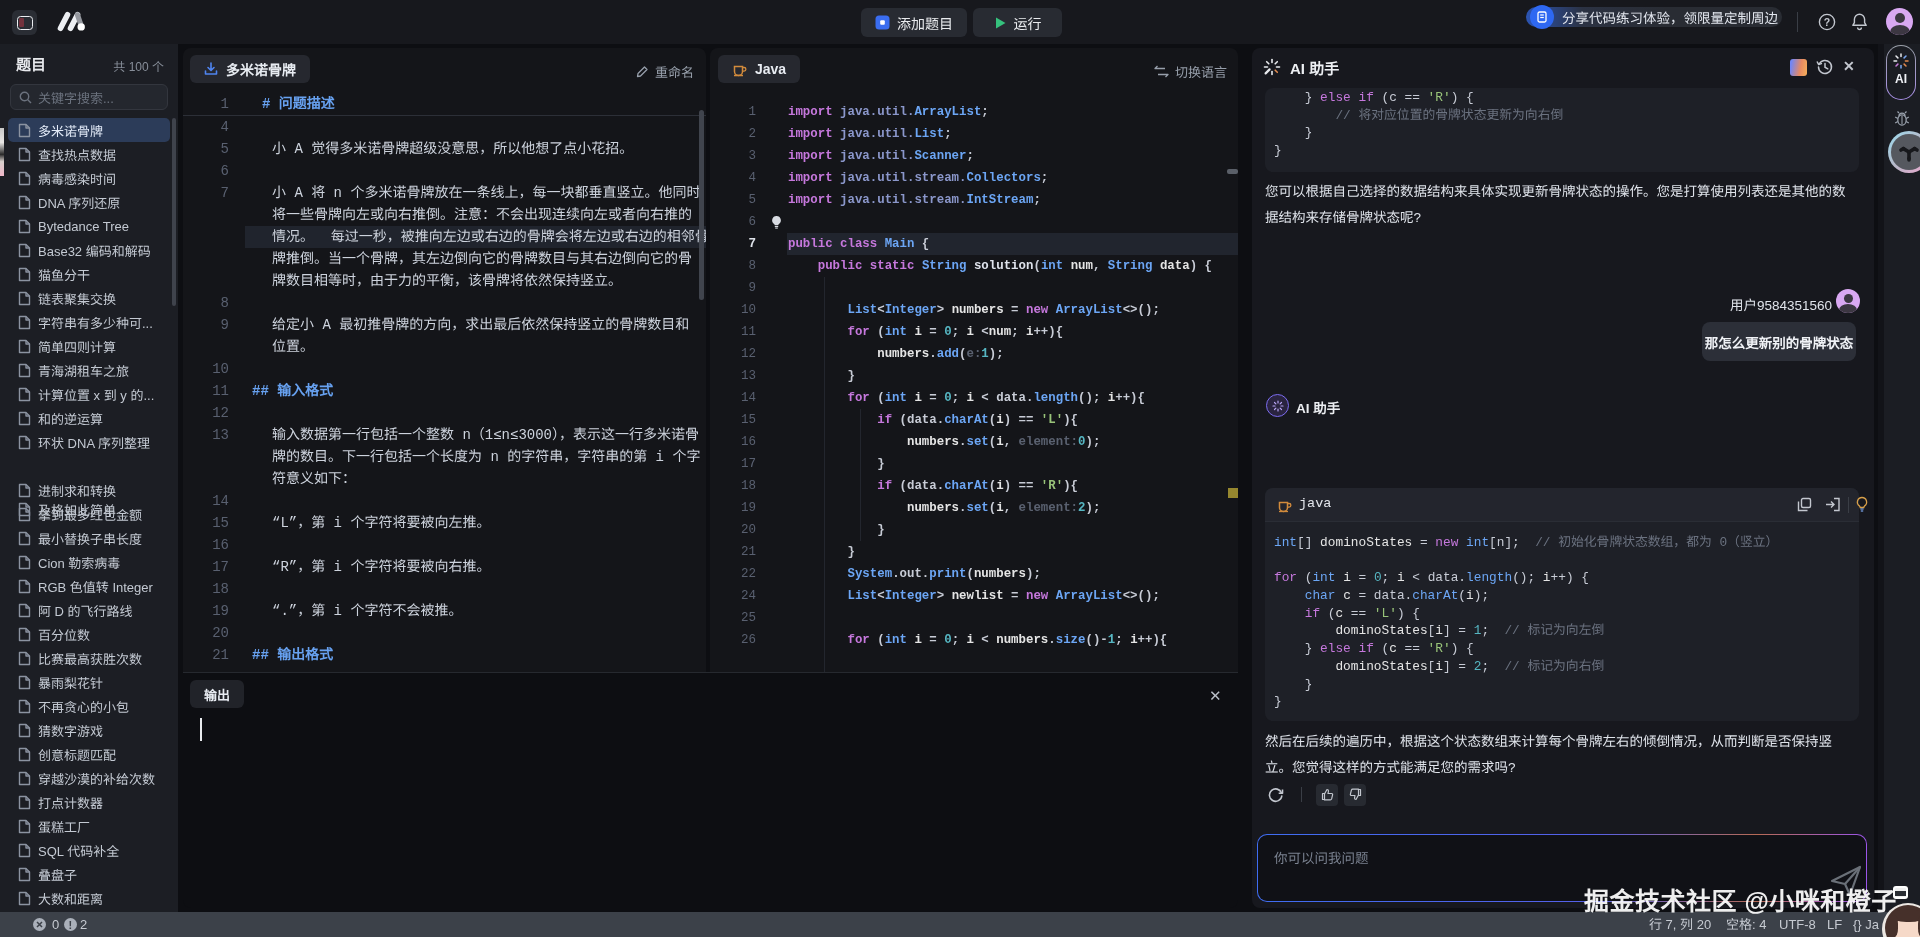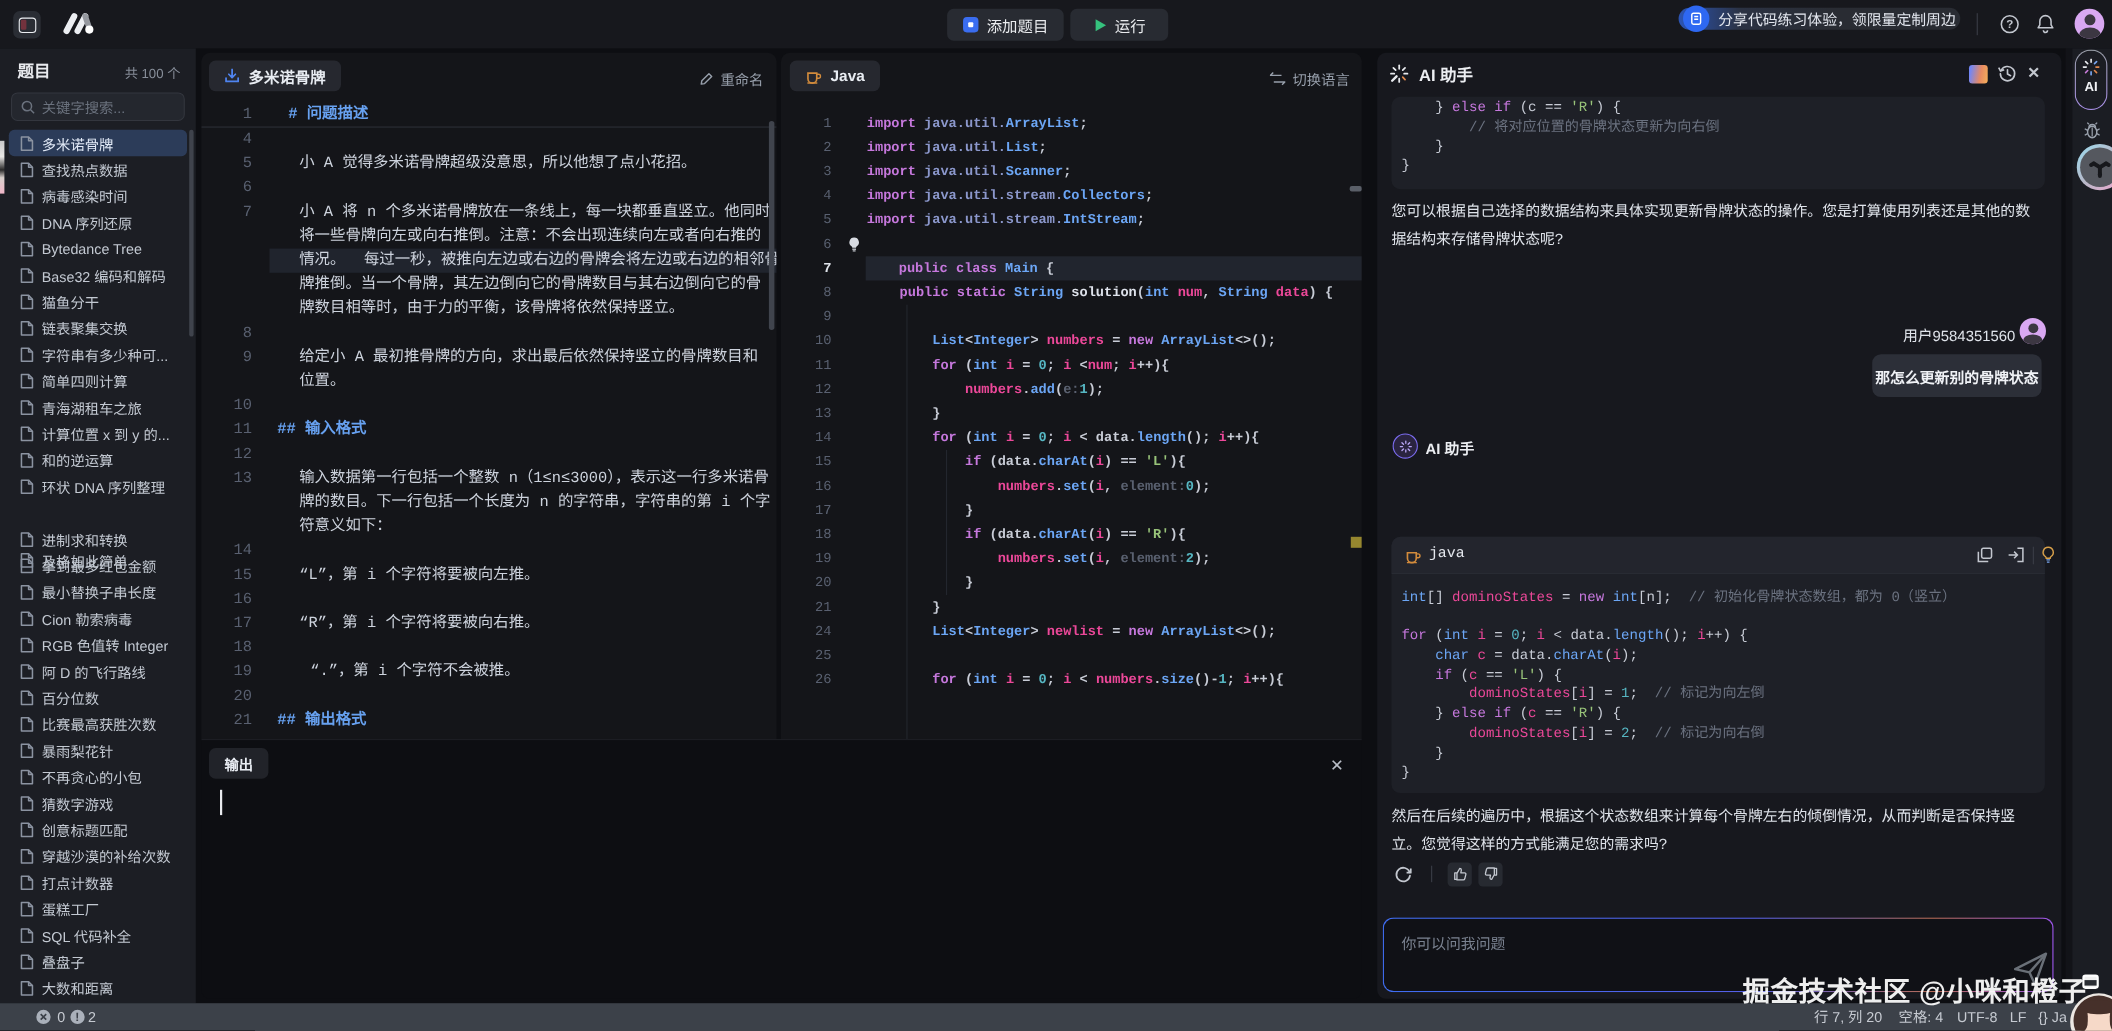--- a/index.html
+++ b/index.html
@@ -38,21 +38,21 @@
 .ty{color:#6ca6f5;}
 .fn{color:#6ca6f5;}
 .nm{color:#56b6c2;}
 .st{color:#98c379;}
 .cm{color:#6b7280;}
 .hint{color:#5a6170;}
 .pl{color:#c8ccd6;}
 .hd{color:#67a1f0;font-weight:bold;}
 .dt{color:#cdd3dd;margin-left:20px;}
 .zh{letter-spacing:0;}
-.id{color:#ec4899;text-align:center;}
+.id{color:#e5e5e5;text-align:center;}
 .cl{position:absolute;left:77px;top:0;width:451px;height:22px;background:#21252e;}
 
 #ai{position:absolute;left:1252px;top:48px;width:622px;height:860px;background:#17181e;border-radius:8px;overflow:hidden;}
 .cblock{position:absolute;background:#1e2027;border-radius:8px;font-family:"Liberation Mono",monospace;font-size:12.8px;}
 .crow{height:17.7px;line-height:17.7px;white-space:pre;}
 .para{position:absolute;font-size:13.5px;line-height:26px;color:#dfe3ea;white-space:nowrap;}
 
 #rail{position:absolute;left:1878px;top:44px;width:42px;height:868px;background:#1b1d23;border-left:6px solid #121318;}
 
 #status{position:absolute;left:0;top:912px;width:1920px;height:25px;background:#3c4149;color:#c6cad1;font-size:13px;}
@@ -396,21 +396,21 @@
     <div class="row"><span class="ln">11</span><span class="lc hd" style="left:69px;">## 输入格式</span></div>
     <div class="row"><span class="ln">12</span></div>
     <div class="row"><span class="ln">13</span><span class="lc dt zh" style="left:69px;">输入数据第一行包括一个整数 n（1≤n≤3000），表示这一行多米诺骨</span></div>
     <div class="row"><span class="lc dt zh" style="left:69px;">牌的数目。下一行包括一个长度为 n 的字符串，字符串的第 i 个字</span></div>
     <div class="row"><span class="lc dt zh" style="left:69px;">符意义如下：</span></div>
     <div class="row"><span class="ln">14</span></div>
     <div class="row"><span class="ln">15</span><span class="lc dt zh" style="left:69px;">“L”，第 i 个字符将要被向左推。</span></div>
     <div class="row"><span class="ln">16</span></div>
     <div class="row"><span class="ln">17</span><span class="lc dt zh" style="left:69px;">“R”，第 i 个字符将要被向右推。</span></div>
     <div class="row"><span class="ln">18</span></div>
-    <div class="row"><span class="ln">19</span><span class="lc dt zh" style="left:79px;text-align:center;">“.”，第 i 个字符不会被推。</span></div>
+    <div class="row"><span class="ln">19</span><span class="lc dt zh" style="left:69px;text-align:center;">“.”，第 i 个字符不会被推。</span></div>
     <div class="row"><span class="ln">20</span></div>
     <div class="row"><span class="ln">21</span><span class="lc hd" style="left:69px;">## 输出格式</span></div>
   </div>
   <div class="abs" style="left:516px;top:62px;width:5px;height:190px;background:#40444d;border-radius:3px;"></div>
 </div>
 <div id="code">
   <div class="tab" style="left:8px;">
     <svg width="15" height="15" viewBox="0 0 15 15">
         <path d="M2.5 4.5 h8 v5 a4 4 0 0 1 -8 0 Z" fill="none" stroke="#d28b3c" stroke-width="1.5"></path>
         <path d="M10.5 5.5 h1.6 a1.8 1.8 0 0 1 0 3.6 h-1.6" fill="none" stroke="#d28b3c" stroke-width="1.3"></path>
@@ -429,35 +429,36 @@
     <div class="row"><span class="ln" style="">1</span><span class="lc pl" style="left:78px;"><span class="kw">import</span> <span style="color:#8b97cb">java.util.</span><span class="ty">ArrayList</span>;</span></div>
     <div class="row"><span class="ln" style="">2</span><span class="lc pl" style="left:78px;"><span class="kw">import</span> <span style="color:#8b97cb">java.util.</span><span class="ty">List</span>;</span></div>
     <div class="row"><span class="ln" style="">3</span><span class="lc pl" style="left:78px;"><span class="kw">import</span> <span style="color:#8b97cb">java.util.</span><span class="ty">Scanner</span>;</span></div>
     <div class="row"><span class="ln" style="">4</span><span class="lc pl" style="left:78px;"><span class="kw">import</span> <span style="color:#8b97cb">java.util.stream.</span><span class="ty">Collectors</span>;</span></div>
     <div class="row"><span class="ln" style="">5</span><span class="lc pl" style="left:78px;"><span class="kw">import</span> <span style="color:#8b97cb">java.util.stream.</span><span class="ty">IntStream</span>;</span></div>
     <div class="row"><span class="ln" style="">6</span><span class="lc pl" style="left:78px;"><svg style="position:absolute;left:-18px;top:4px;" width="13" height="14" viewBox="0 0 13 14">
             <path d="M6.5 1 a4.3 4.3 0 0 1 2.4 7.9 c-.5.4-.7.9-.7 1.4 h-3.4 c0-.5-.2-1-.7-1.4 A4.3 4.3 0 0 1 6.5 1 Z" fill="#d8dbe2"></path>
             <rect x="4.8" y="11" width="3.4" height="1.1" fill="#d8dbe2"></rect>
             <rect x="5.2" y="12.6" width="2.6" height="1" fill="#d8dbe2"></rect>
           </svg></span></div>
-    <div class="row"><span class="cl"></span><span class="ln" style="color:#dfe3ea;font-weight:bold;">7</span><span class="lc pl" style="left:78px;padding-left:29px;"><span class="kw">public</span> <span class="kw">class</span> <span class="ty">Main</span> {</span></div>
+    <div class="row"><span class="cl"></span><span class="ln" style="color:#dfe3ea;font-weight:bold;">7</span><span class="lc pl" style="left:78px;"><span class="kw">public</span> <span class="kw">class</span> <span class="ty">Main</span> {</span></div>
     <div class="row"><span class="ln" style="">8</span><span class="lc pl" style="left:78px;">    <span class="kw">public</span> <span class="kw">static</span> <span class="ty">String</span> <b style="color:#dfe3ec">solution</b>(<span class="ty">int</span> <span class="id">num</span>, <span class="ty">String</span> <span class="id">data</span>) {</span></div>
     <div class="row"><span class="ln" style="">9</span><span class="lc pl" style="left:78px;"></span></div>
     <div class="row"><span class="ln" style="">10</span><span class="lc pl" style="left:78px;">        <span class="ty">List</span>&lt;<span class="ty">Integer</span>&gt; <span class="id">numbers</span> = <span class="kw">new</span> <span class="ty">ArrayList</span>&lt;&gt;();</span></div>
     <div class="row"><span class="ln" style="">11</span><span class="lc pl" style="left:78px;">        <span class="kw">for</span> (<span class="ty">int</span> <span class="id">i</span> = <span class="nm">0</span>; <span class="id">i</span> &lt;<span class="id">num</span>; <span class="id">i</span>++){</span></div>
     <div class="row"><span class="ln" style="">12</span><span class="lc pl" style="left:78px;">            <span class="id">numbers</span>.<span class="fn">add</span>(<span class="hint">e:</span><span class="nm">1</span>);</span></div>
     <div class="row"><span class="ln" style="">13</span><span class="lc pl" style="left:78px;">        }</span></div>
     <div class="row"><span class="ln" style="">14</span><span class="lc pl" style="left:78px;">        <span class="kw">for</span> (<span class="ty">int</span> <span class="id">i</span> = <span class="nm">0</span>; <span class="id">i</span> &lt; data.<span class="fn">length</span>(); <span class="id">i</span>++){</span></div>
     <div class="row"><span class="ln" style="">15</span><span class="lc pl" style="left:78px;">            <span class="kw">if</span> (data.<span class="fn">charAt</span>(<span class="id">i</span>) == <span class="st">'L'</span>){</span></div>
     <div class="row"><span class="ln" style="">16</span><span class="lc pl" style="left:78px;">                <span class="id">numbers</span>.<span class="fn">set</span>(<span class="id">i</span>, <span class="hint">element:</span><span class="nm">0</span>);</span></div>
     <div class="row"><span class="ln" style="">17</span><span class="lc pl" style="left:78px;">            }</span></div>
     <div class="row"><span class="ln" style="">18</span><span class="lc pl" style="left:78px;">            <span class="kw">if</span> (data.<span class="fn">charAt</span>(<span class="id">i</span>) == <span class="st">'R'</span>){</span></div>
     <div class="row"><span class="ln" style="">19</span><span class="lc pl" style="left:78px;">                <span class="id">numbers</span>.<span class="fn">set</span>(<span class="id">i</span>, <span class="hint">element:</span><span class="nm">2</span>);</span></div>
     <div class="row"><span class="ln" style="">20</span><span class="lc pl" style="left:78px;">            }</span></div>
     <div class="row"><span class="ln" style="">21</span><span class="lc pl" style="left:78px;">        }</span></div>
+    <div class="row"><span class="ln" style="">22</span><span class="lc pl" style="left:78px;">        <span class="ty">System</span>.out.<span class="fn">print</span>(<span class="id">numbers</span>);</span></div>
     <div class="row"><span class="ln" style="">24</span><span class="lc pl" style="left:78px;">        <span class="ty">List</span>&lt;<span class="ty">Integer</span>&gt; <span class="id">newlist</span> = <span class="kw">new</span> <span class="ty">ArrayList</span>&lt;&gt;();</span></div>
     <div class="row"><span class="ln" style="">25</span><span class="lc pl" style="left:78px;"></span></div>
     <div class="row"><span class="ln" style="">26</span><span class="lc pl" style="left:78px;">        <span class="kw">for</span> (<span class="ty">int</span> <span class="id">i</span> = <span class="nm">0</span>; <span class="id">i</span> &lt; <span class="id">numbers</span>.<span class="fn">size</span>()-<span class="nm">1</span>; <span class="id">i</span>++){</span></div>
   </div>
 
   <div class="abs" style="left:114px;top:229px;width:1px;height:395px;background:#23262e;"></div>
   <div class="abs" style="left:150px;top:361px;width:1px;height:132px;background:#23262e;"></div>
 
   <div class="abs" style="left:517px;top:121px;width:11px;height:5px;background:#5a5f68;border-radius:2px;"></div>
   <div class="abs" style="left:518px;top:440px;width:10px;height:10px;background:#96872f;"></div>

